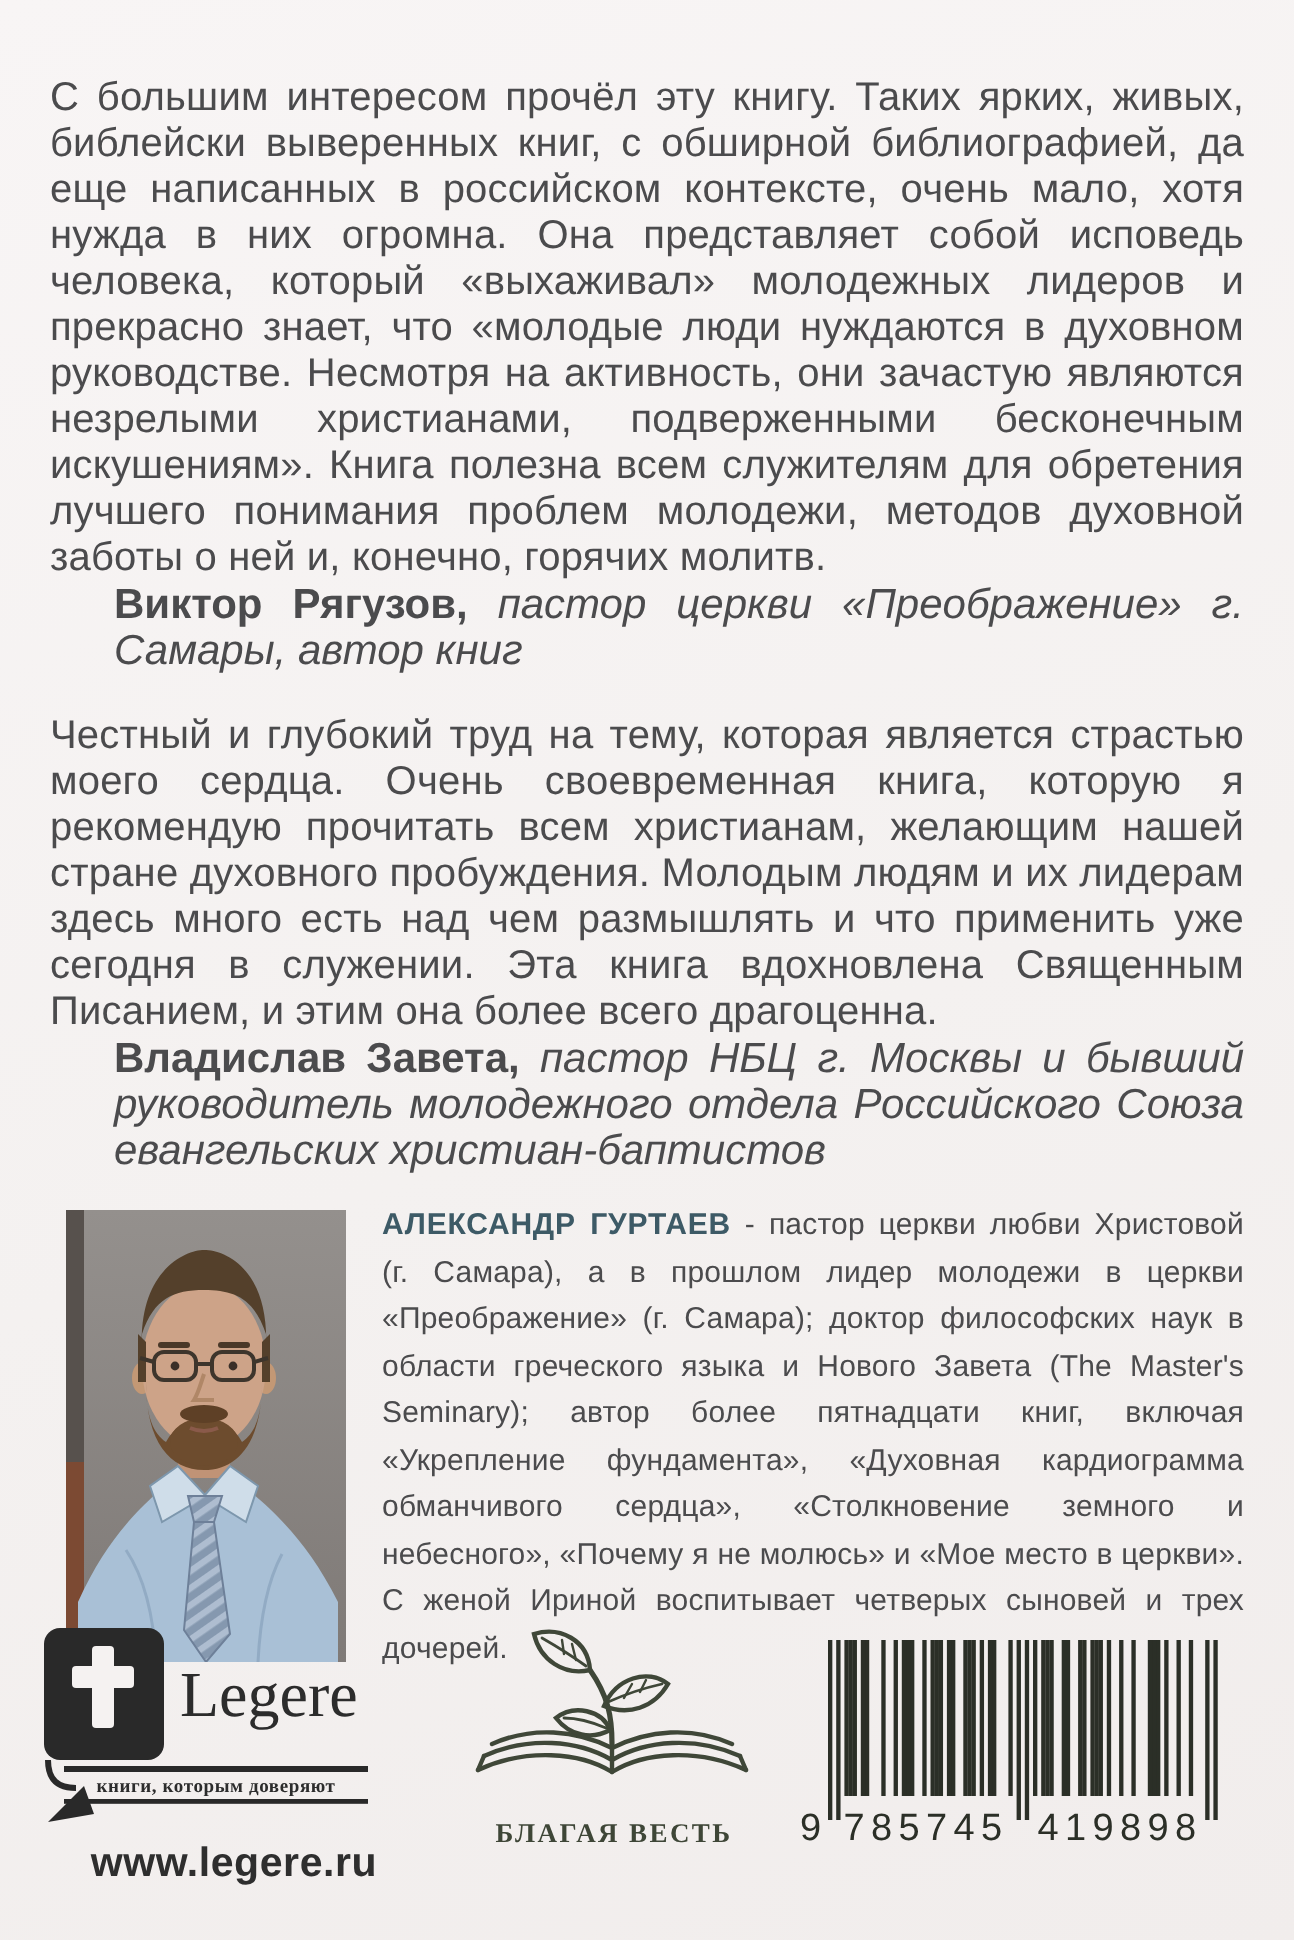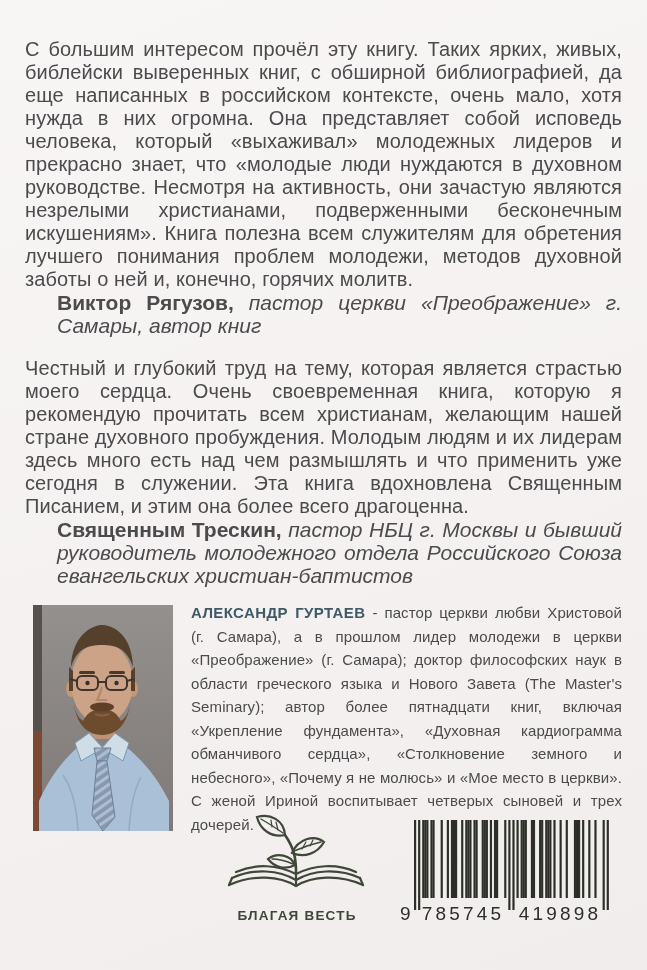--- a/index.html
+++ b/index.html
@@ -42,21 +42,21 @@
   
   .footer{position:absolute;left:0;top:810px;width:647px;height:160px;}
   .legere{position:absolute;left:16px;top:4px;width:174px;}
   .legere-name{font-family:"Liberation Serif","DejaVu Serif",serif;font-size:32px;fill:#2c2c2c;}
   .legere-tagline{font-family:"Liberation Serif","DejaVu Serif",serif;font-weight:bold;font-size:9.5px;fill:#2c2c2c;letter-spacing:.3px;}
   .legere-url{
     margin-top:3px;padding-left:28px;
     text-align:center;
     font-size:20.5px;font-weight:bold;color:#2e2e2e;letter-spacing:.3px;
   }
-  .publisher{position:absolute;left:222px;top:2px;width:150px;text-align:center;}
+  .publisher{position:absolute;left:232px;top:2px;width:150px;text-align:center;font-family:Liberation Serif, serif;}
   .publisher-name{
     margin-top:2px;
     font-size:13.5px;font-weight:bold;color:#3e4637;letter-spacing:1.2px;white-space:nowrap;
   }
   .barcode{position:absolute;left:398px;top:8px;width:230px;}
   .bc-digit{font-family:"Liberation Sans","DejaVu Sans",sans-serif;font-size:19px;fill:#2b2f27;}
   .bc-group{letter-spacing:3.2px;}
 </style>
 </head>
 <body>
@@ -66,21 +66,21 @@
   <section class="quotes">
 
     <article class="quote quote-1">
       <p class="quote-text">С большим интересом прочёл эту книгу. Таких ярких, живых, библейски выверенных книг, с обширной библиографией, да еще написанных в российском контексте, очень мало, хотя нужда в них огромна. Она представляет собой исповедь человека, который «выхаживал» молодежных лидеров и прекрасно знает, что «молодые люди нуждаются в духовном руководстве. Несмотря на активность, они зачастую являются незрелыми христианами, подверженными бесконечным искушениям». Книга полезна всем служителям для обретения лучшего понимания проблем молодежи, методов духовной заботы о ней и, конечно, горячих молитв.</p>
       <p class="attribution"><span class="author">Виктор Рягузов,</span>
         <span class="role">пастор церкви «Преображение» г. Самары, автор книг</span></p>
     </article>
 
     <article class="quote quote-2">
       <p class="quote-text">Честный и глубокий труд на тему, которая является страстью моего сердца. Очень своевременная книга, которую я рекомендую прочитать всем христианам, желающим нашей стране духовного пробуждения. Молодым людям и их лидерам здесь много есть над чем размышлять и что применить уже сегодня в служении. Эта книга вдохновлена Священным Писанием, и этим она более всего драгоценна.</p>
-      <p class="attribution"><span class="author">Священным Трескин,</span>
+      <p class="attribution"><span class="author">Владислав Завета,</span>
         <span class="role">пастор НБЦ г. Москвы и бывший руководитель молодежного отдела Российского Союза евангельских христиан-баптистов</span></p>
     </article>
 
   </section>
 
   <section class="bio">
 
     <div class="photo-frame">
       <svg width="140" height="226" viewBox="0 0 140 226">
         <defs>
@@ -140,20 +140,41 @@
       </svg>
     </div>
 
     <p class="bio-text"><span class="bio-name">АЛЕКСАНДР ГУРТАЕВ</span>
       <span>- пастор церкви любви Христовой (г. Самара), а в прошлом лидер молодежи в церкви «Преображение» (г. Самара); доктор философских наук в области греческого языка и Нового Завета (The Master's Seminary); автор более пятнадцати книг, включая «Укрепление фундамента», «Духовная кардиограмма обманчивого сердца», «Столкновение земного и небесного», «Почему я не молюсь» и «Мое место в церкви». С женой Ириной воспитывает четверых сыновей и трех дочерей.</span></p>
 
   </section>
 
   <footer class="footer">
 
+    <div class="legere">
+      <svg width="174" height="98" viewBox="0 0 174 98">
+
+        <rect x="6" y="0" width="60" height="66" rx="8" fill="#292929"></rect>
+
+        <g fill="#f5f2f1">
+          <rect x="30" y="9" width="11" height="41" rx="2"></rect>
+          <rect x="20" y="19" width="31" height="11" rx="2"></rect>
+        </g>
+
+        <path d="M8,66 C8,76 13,80 22,80" stroke="#292929" stroke-width="3" fill="none"></path>
+        <rect x="16" y="69" width="152" height="3" fill="#292929"></rect>
+        <rect x="16" y="85.5" width="152" height="2.4" fill="#292929"></rect>
+
+        <polygon points="26,79 31,93 8,97" fill="#292929"></polygon>
+
+        <text class="legere-name" x="74" y="44">Legere</text>
+        <text class="legere-tagline" x="92" y="82" text-anchor="middle">книги, которым доверяют</text>
+      </svg>
+      <div class="legere-url">www.legere.ru</div>
+    </div>
 
     <div class="publisher">
       <svg width="150" height="90" viewBox="0 0 150 90">
         <g stroke="#3f4738" stroke-width="2.2" fill="none" stroke-linecap="round">
 
           <path d="M14,60 C34,51 56,53 74,62 C92,53 114,51 134,60"></path>
           <path d="M10,66 C32,56 57,58 74,68 C91,58 116,56 138,66"></path>
           <path d="M7,73 C31,62 58,64 74,74 C90,64 117,62 141,73"></path>
           <path d="M7,73 L10,66"></path>
             <path d="M141,73 L138,66"></path>

